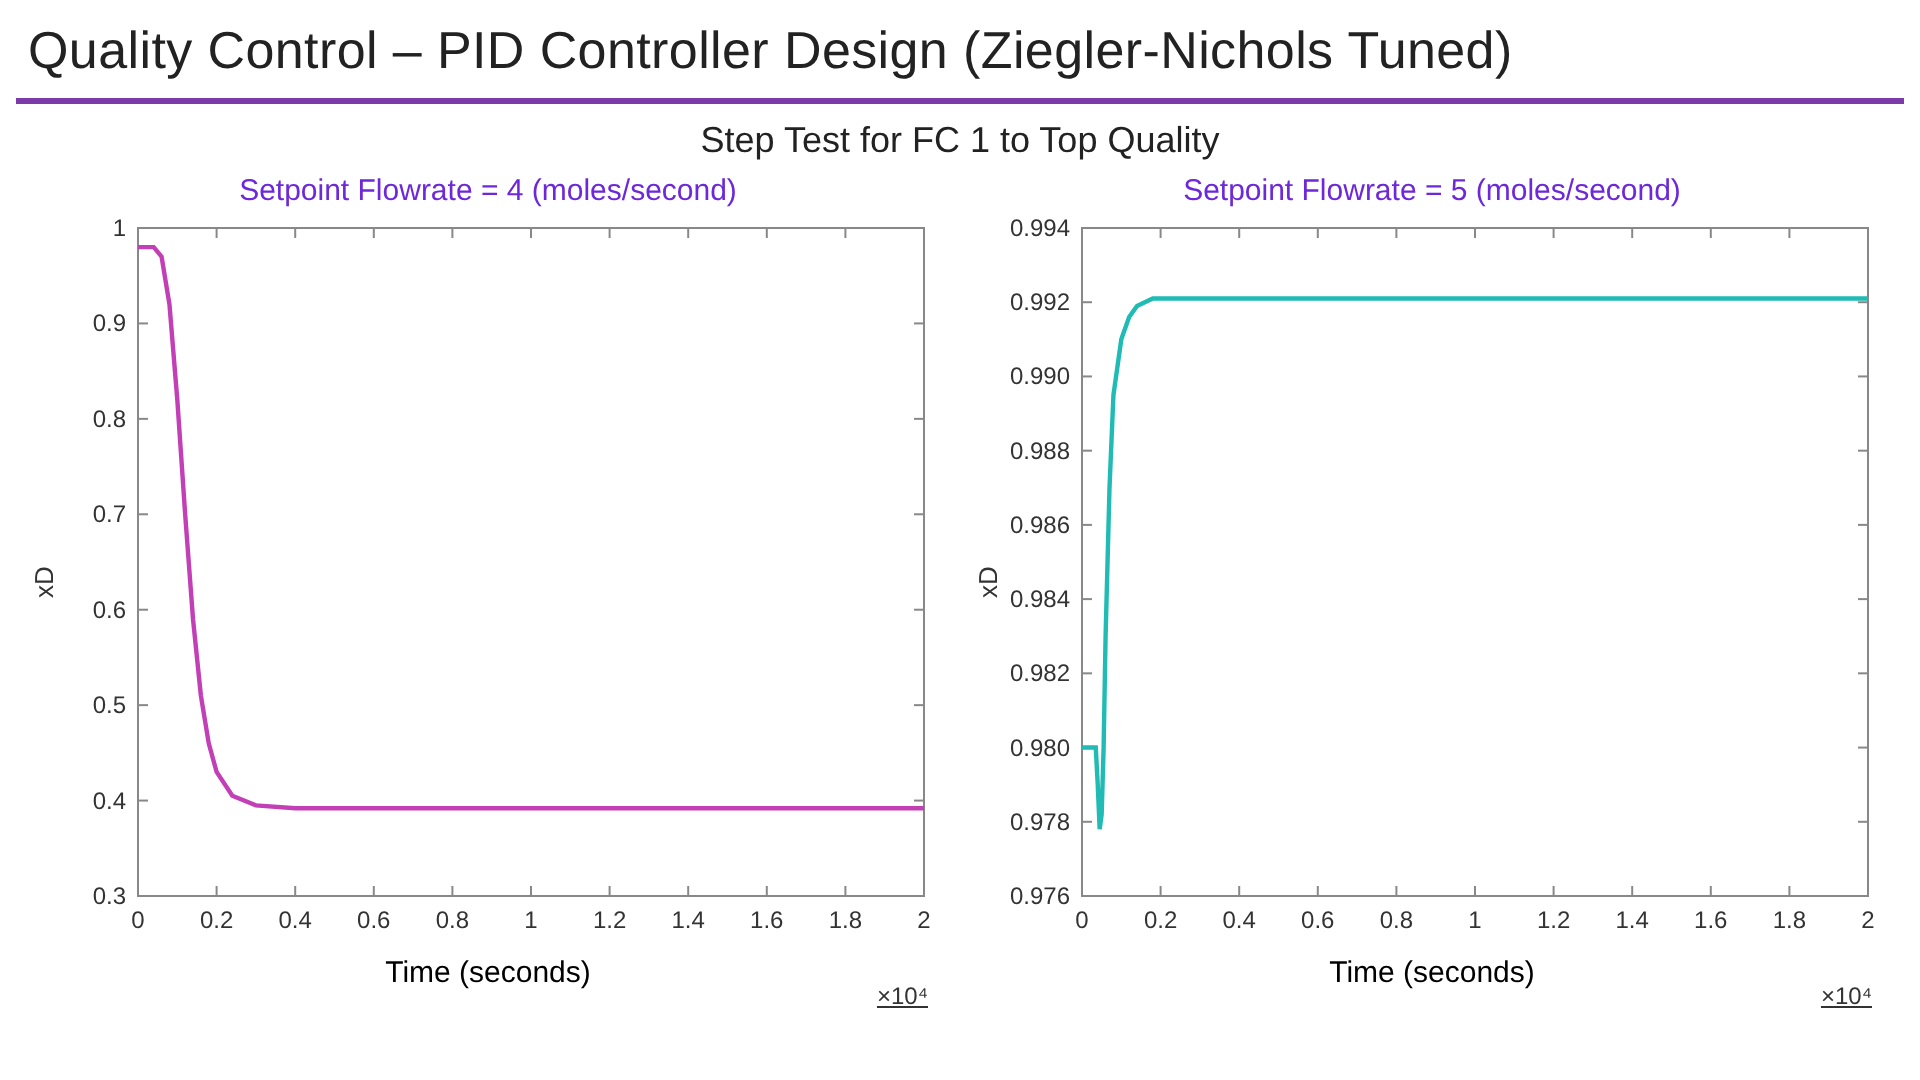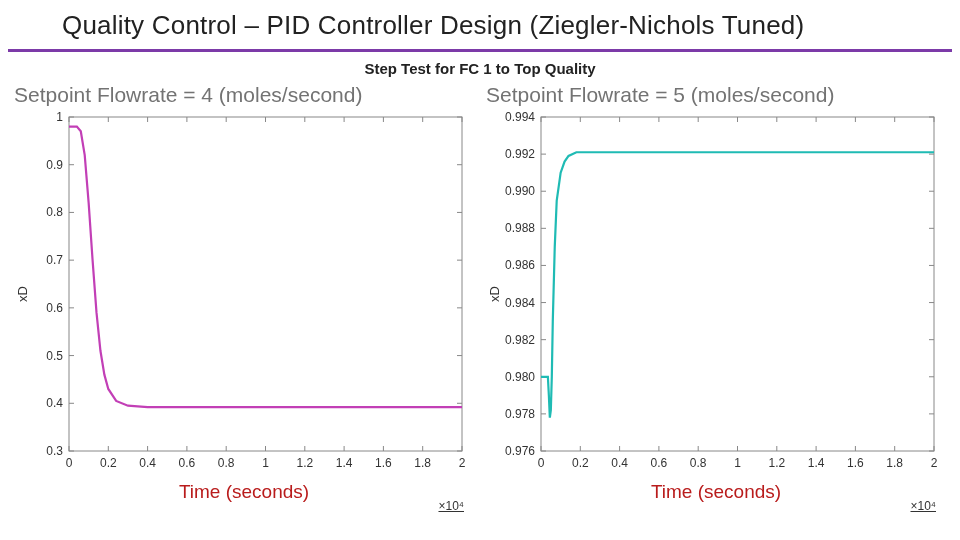--- a/index.html
+++ b/index.html
@@ -10,44 +10,44 @@
     background: #fff;
     font-family: Arial, Helvetica, sans-serif;
     color: #222;
     overflow: hidden;
   }
   .page-title {
     font-size: 26px;
     font-weight: 400;
     padding: 10px 14px 8px 14px;
     letter-spacing: 0.2px;
-    margin-left: 48px;
   }
   .title-rule {
     height: 3px;
     background: #7c3aa8;
     margin: 0 8px 8px 8px;
   }
   .subtitle {
     text-align: center;
-    font-size: 15px;
-    font-weight: 700;
+    font-size: 18px;
+    font-weight: 400;
     margin: 4px 0 6px 0;
   }
   .plots {
     display: flex;
     flex-direction: row;
     justify-content: space-around;
     align-items: flex-start;
     padding: 0 8px;
   }
   .plot-panel { width: 460px; }
   .plot-title {
-    font-size: 21px;
-    color: #737373;
+    font-size: 15px;
+    color: #6d28d9;
+    text-align: center;
     margin-bottom: 2px;
     font-weight: 400;
   }
   .axes-wrap {
     position: relative;
     height: 370px;
     width: 460px;
   }
   .ylabel {
     position: absolute;
@@ -55,22 +55,22 @@
     top: 50%;
     transform: translateY(-50%) rotate(-90deg);
     transform-origin: center;
     font-size: 13px;
     color: #333;
     width: 16px; 
     white-space: nowrap;
   }
   .xlabel {
     text-align: center;
-    font-size: 19px;
-    color: #b91c1c;
+    font-size: 15px;
+    color: #000000;
     margin-top: 2px;
   }
   .x-exp {
     text-align: right;
     font-size: 12px;
     color: #333;
     margin-top: -4px;
     padding-right: 10px;
     text-decoration: underline;
   }

